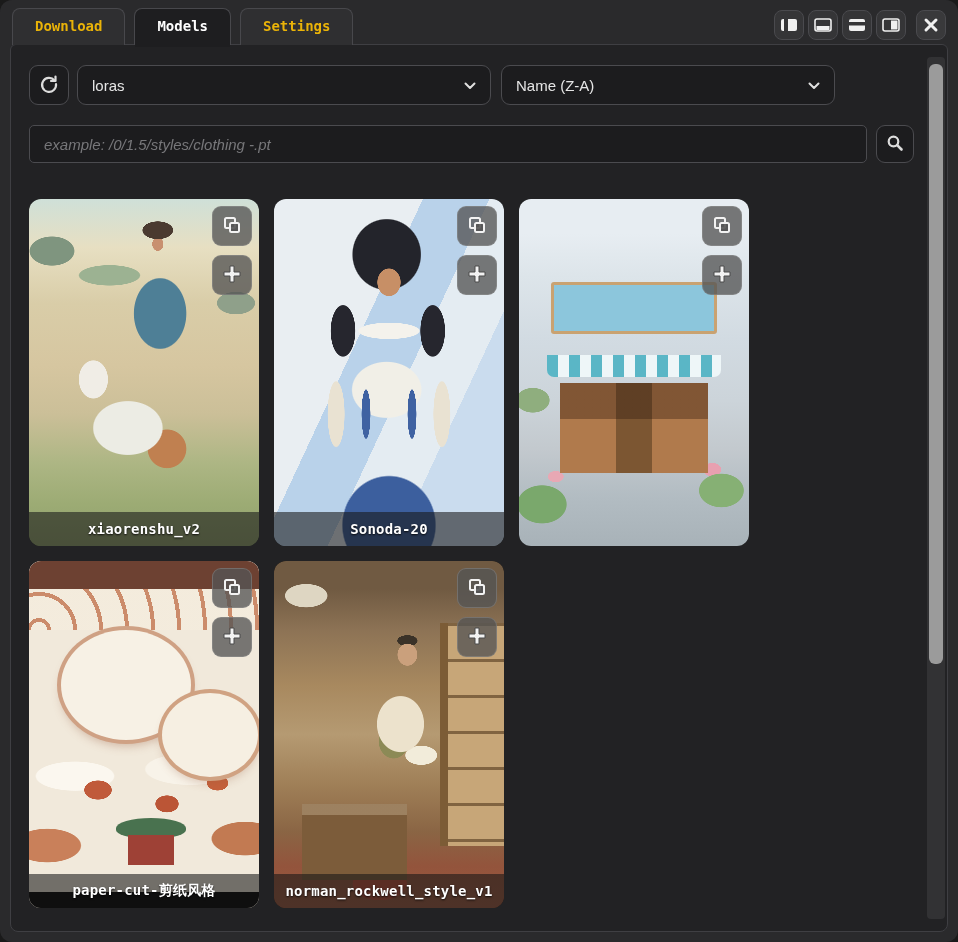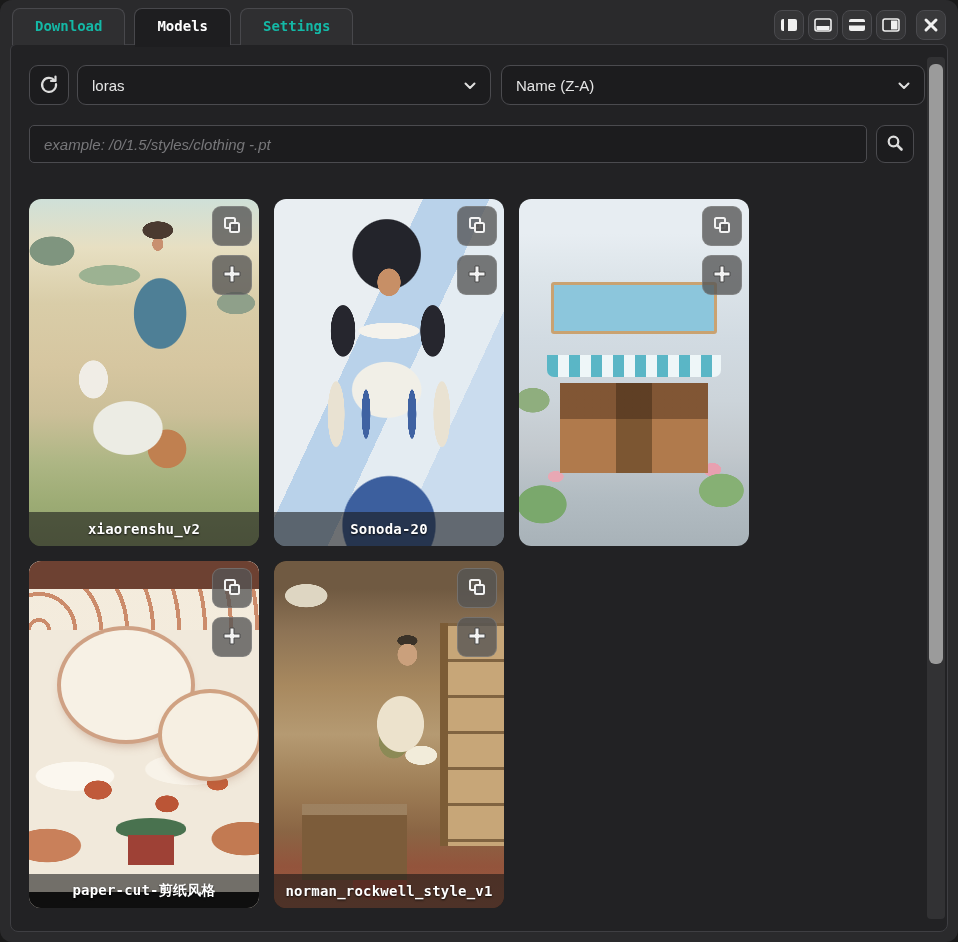--- a/index.html
+++ b/index.html
@@ -4,21 +4,21 @@
 <style>
   * { margin:0; padding:0; box-sizing:border-box; }
   html,body { width:958px; height:942px; background:#1a1a1a; font-family:"Liberation Sans", sans-serif; overflow:hidden; }
 
   .app { position:relative; width:958px; height:942px; background:#2a2a2c; border-radius:12px; overflow:hidden; }
 
   
   .tabbar { position:absolute; top:8px; left:12px; display:flex; gap:9px; z-index:3; }
   .tab {
     padding:9px 22px 11px; font-family:"DejaVu Sans Mono", monospace; font-weight:bold;
-    font-size:14px; color:#14b8a6; background:#2f2f31; border:1px solid #48484c; border-bottom:none;
+    font-size:14px; color:#eab308; background:#2f2f31; border:1px solid #48484c; border-bottom:none;
     border-radius:8px 8px 0 0; cursor:pointer;
   }
   .tab.active { background:#1e1e20; color:#ffffff; position:relative; }
   .tab.active::after { content:""; position:absolute; left:0; right:0; bottom:-2px; height:3px; background:#1e1e20; }
 
   
   .wincontrols { position:absolute; top:10px; right:12px; display:flex; gap:4px; z-index:3; align-items:center; }
   .winbtn {
     width:30px; height:30px; border-radius:8px; background:#353537; border:1px solid #4a4a4e;
     display:flex; align-items:center; justify-content:center; cursor:pointer;
@@ -38,21 +38,21 @@
     display:flex; align-items:center; justify-content:center;
   }
   .refresh-btn { position:absolute; left:18px; top:20px; width:40px; height:40px; }
   .select {
     position:absolute; top:20px; height:40px; background:#1c1c1e; border:1px solid #4b4b4f;
     border-radius:9px; display:flex; align-items:center; padding:12px 14px; cursor:pointer;
   }
   .select .value { color:#e6e6e6; font-size:15px; flex:1; }
   .select svg { flex:none; }
   .select.model-type { left:66px; width:414px; }
-  .select.sort { left:490px; width:424px; }
+  .select.sort { left:490px; width:334px; }
 
   .search-input {
     position:absolute; left:18px; top:80px; width:838px; height:38px;
     background:#1c1c1e; border:1px solid #4b4b4f; border-radius:5px; color:#d8d8d8;
     font-size:15px; font-style:italic; padding:0 14px; outline:none;
   }
   .search-input::placeholder { color:#77777a; font-style:italic; }
   .search-btn { position:absolute; left:865px; top:80px; width:38px; height:38px; }
 
   

